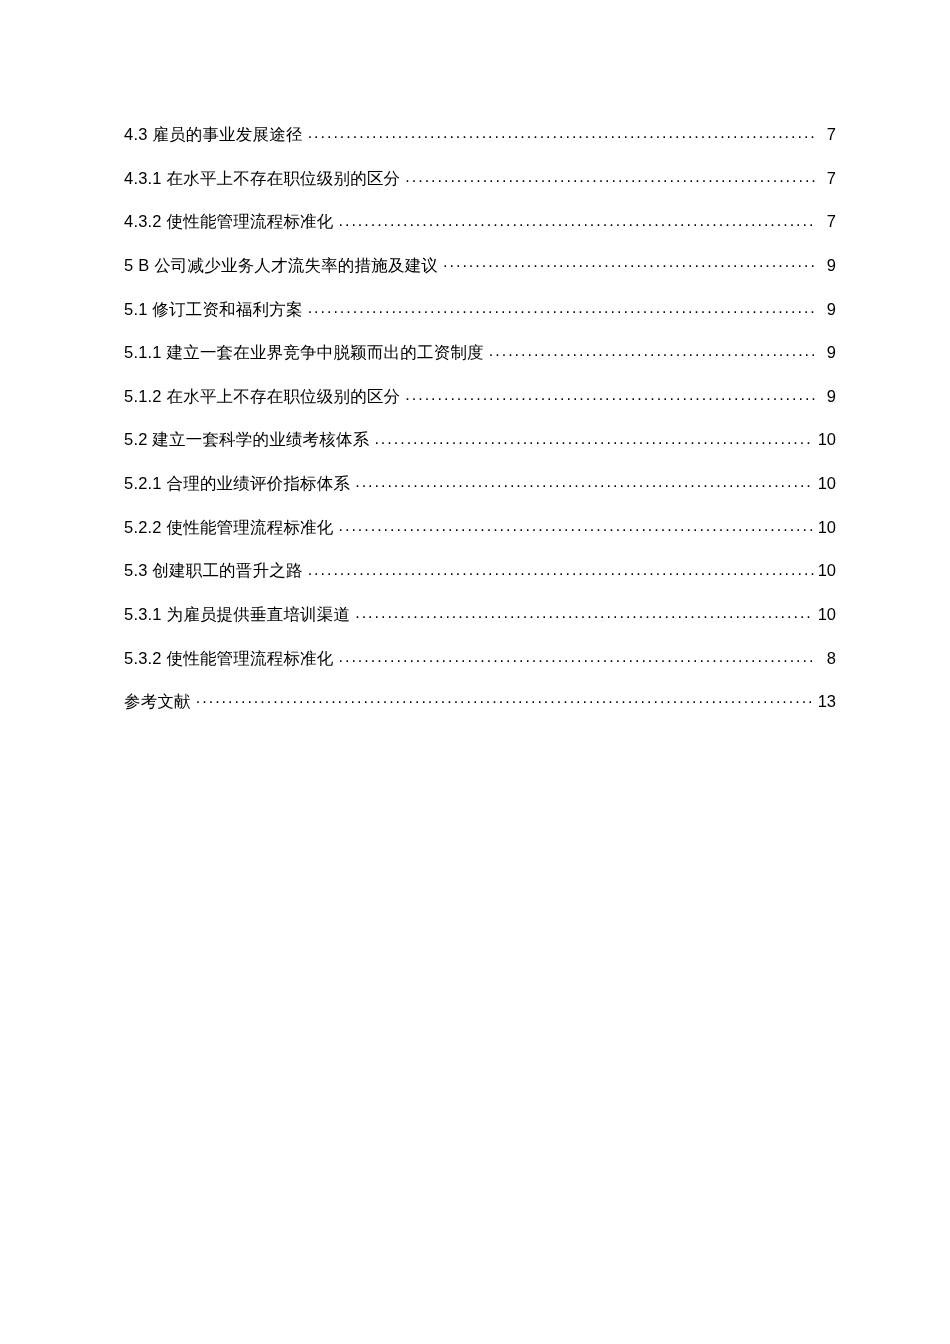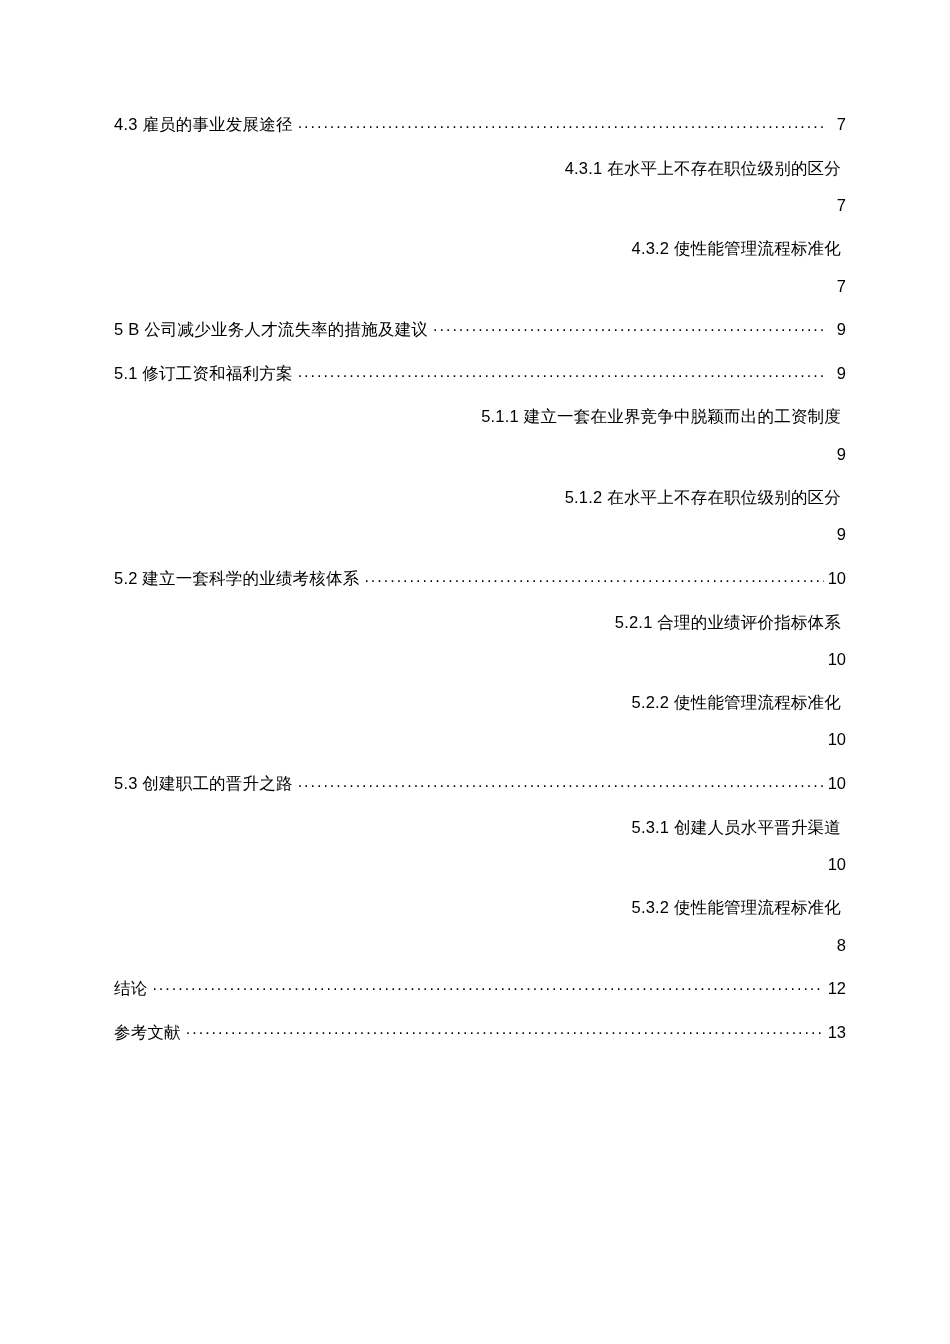--- a/index.html
+++ b/index.html
@@ -17,21 +17,21 @@
   }
   .page {
     box-sizing: border-box;
     width: 950px;
     height: 1344px;
     padding: 108px 98px 0 108px;
     background: #ffffff;
   }
   .toc-list {
     list-style: none;
-    margin: 6px;
+    margin: 16px;
     padding: 0;
   }
   .toc-entry {
     display: flex;
     align-items: flex-end;
     width: 100%;
     margin: 0 0 23px 0;
     font-size: 16.5px;
     line-height: 1.25;
     white-space: nowrap;
@@ -60,21 +60,21 @@
   }
   .toc-entry .page-num {
     flex: 0 0 auto;
     text-align: right;
     padding-left: 2px;
     min-width: 16px;
   }
   
   .lvl-1 { padding-left: 0px; align-items: center; }
   .lvl-2 { padding-left: 0px; }
-  .lvl-3 { padding-left: 0px; flex-direction: column; }
+  .lvl-3 { padding-left: 0px; }
 </style>
 </head>
 <body>
 
 <div class="page">
   <ul class="toc-list" id="toc-list">
       <li class="toc-entry lvl-2">
         <span class="title">4.3  雇员的事业发展途径</span>
         <span class="leader"></span>
         <span class="page-num">7</span>
@@ -123,33 +123,28 @@
         <span class="title">5.2.2  使性能管理流程标准化</span>
         <span class="leader"></span>
         <span class="page-num">10</span>
       </li>
       <li class="toc-entry lvl-2">
         <span class="title">5.3  创建职工的晋升之路</span>
         <span class="leader"></span>
         <span class="page-num">10</span>
       </li>
       <li class="toc-entry lvl-3">
-        <span class="title">5.3.1  创建人员水平晋升渠道</span>
+        <span class="title">5.3.1  为雇员提供垂直培训渠道</span>
         <span class="leader"></span>
         <span class="page-num">10</span>
       </li>
       <li class="toc-entry lvl-3">
         <span class="title">5.3.2  使性能管理流程标准化</span>
         <span class="leader"></span>
         <span class="page-num">8</span>
-      </li>
-      <li class="toc-entry lvl-1">
-        <span class="title">结论</span>
-        <span class="leader"></span>
-        <span class="page-num">12</span>
       </li>
       <li class="toc-entry lvl-1">
         <span class="title">参考文献</span>
         <span class="leader"></span>
         <span class="page-num">13</span>
       </li>
     </ul>
 </div>
 
 </body></html>

